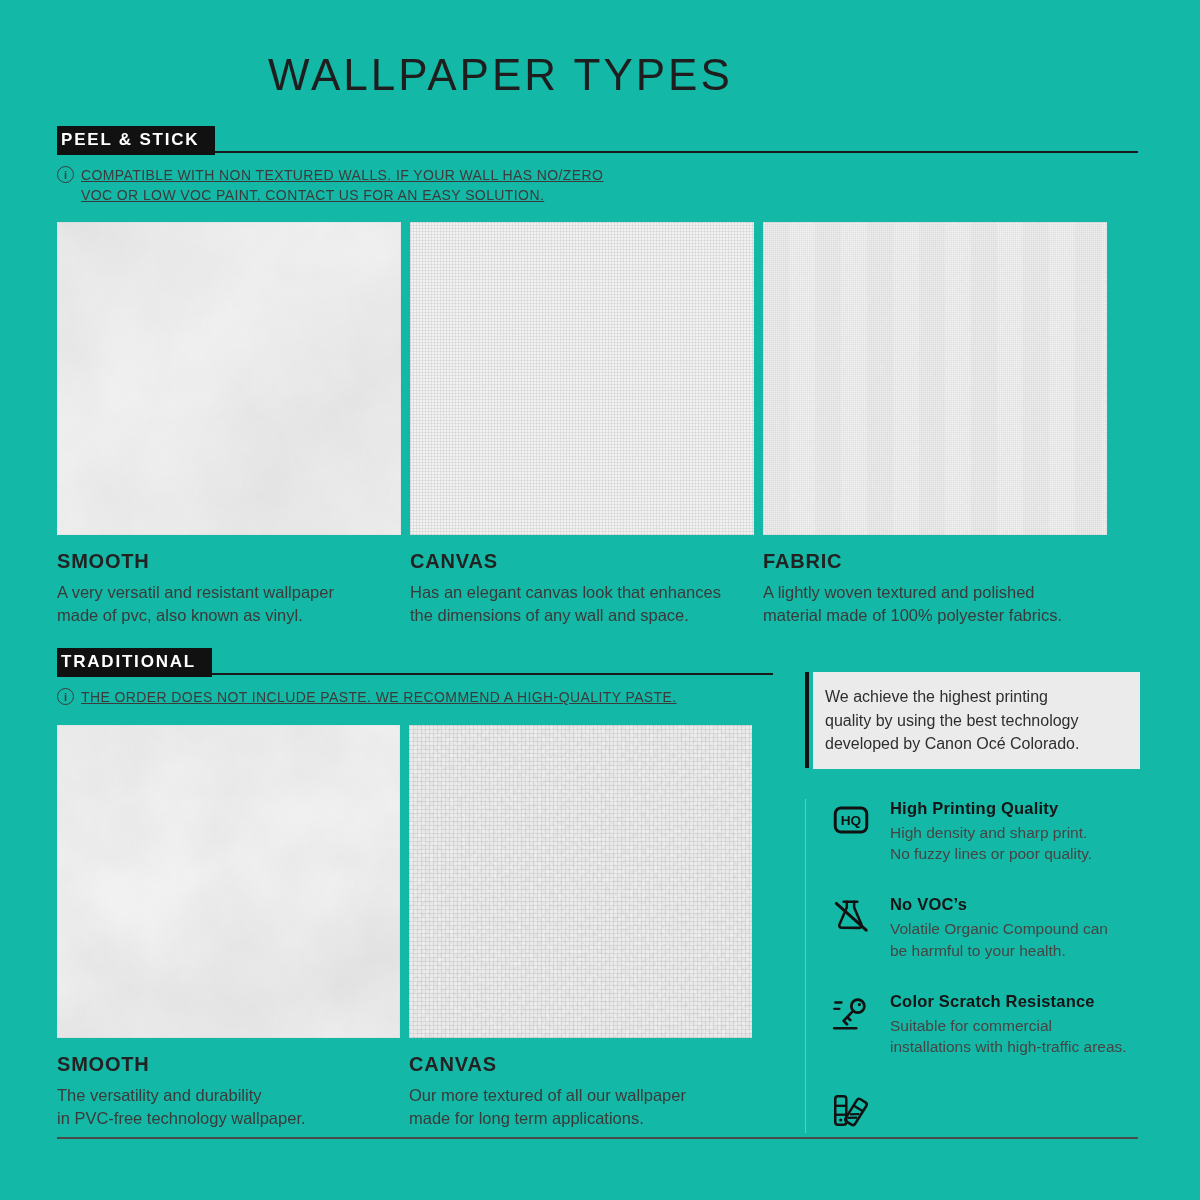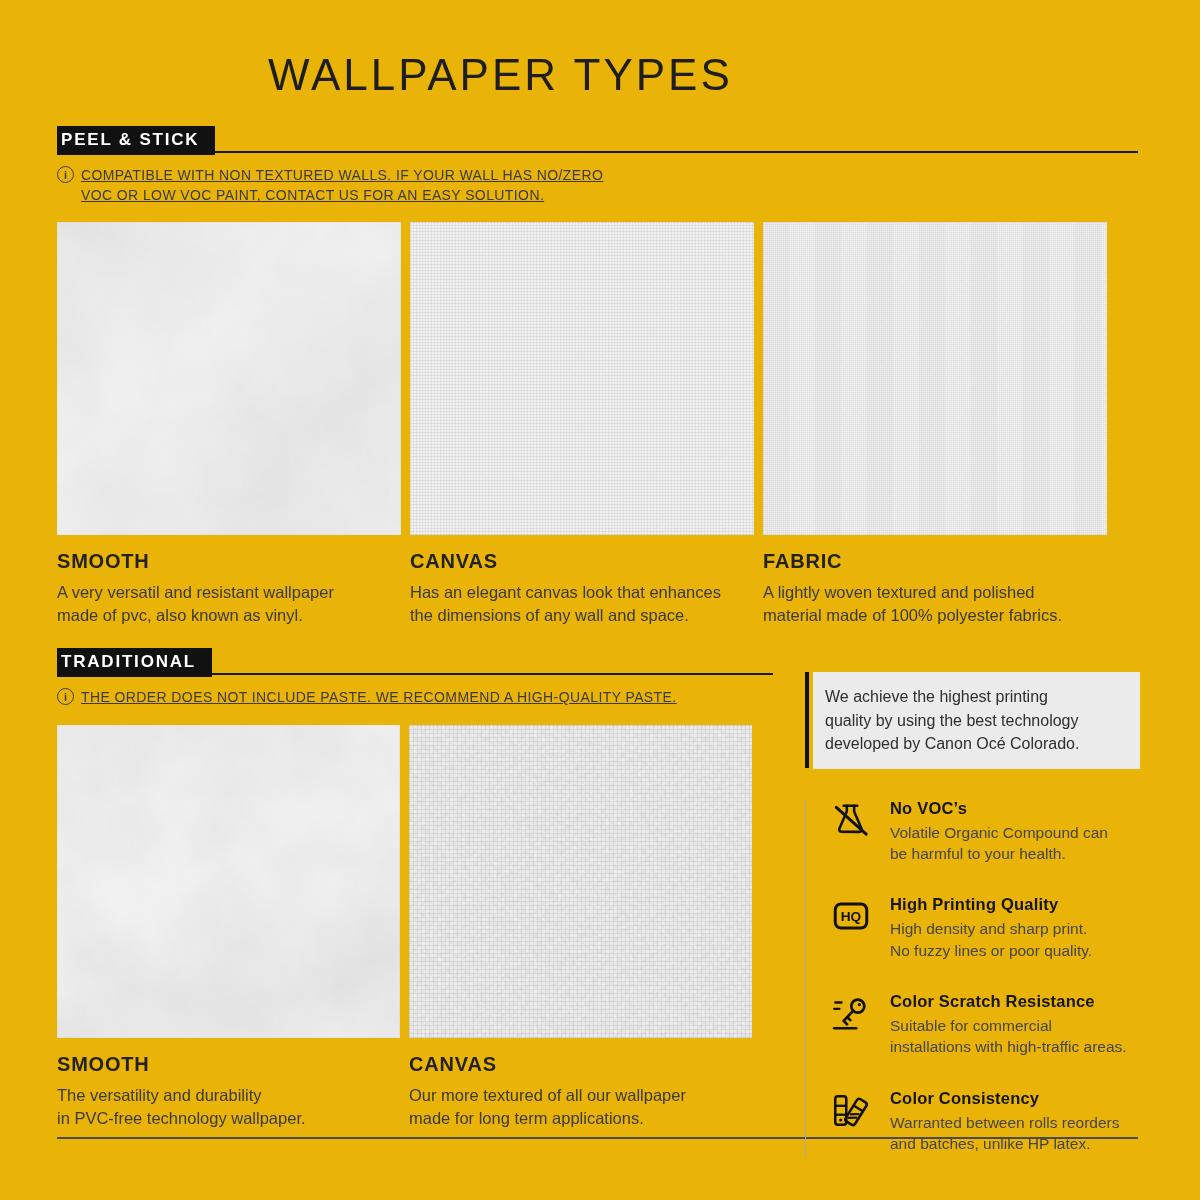--- a/index.html
+++ b/index.html
@@ -1,18 +1,18 @@
 <!DOCTYPE html>
 <html><head>
 <meta charset="utf-8">
 <style>
   * { margin:0; padding:0; box-sizing:border-box; }
   html,body { background:#ffffff; }
   body { font-family:"Liberation Sans", sans-serif; color:#1c1c1c; }
-  #canvas { position:relative; width:1200px; height:1200px; background:#eab308; overflow:hidden; }
+  #canvas { position:relative; width:1200px; height:1200px; background:#14b8a6; overflow:hidden; }
 
   
   .page-title {
     position:absolute; top:50px; left:268px;
     font-size:44px; font-weight:500; letter-spacing:3px; color:#1e1e1e;
     white-space:nowrap;
   }
 
   
   .section-header { position:absolute; left:57px; }
@@ -223,40 +223,40 @@
       <div class="quote-bar"></div>
       <div class="quote-bg">We achieve the highest printing
 quality by using the best technology
 developed by Canon Océ Colorado.</div>
     </div>
 
     <div class="features">
 
       <div class="feature">
         <svg class="feature-icon" viewBox="0 0 40 40" fill="none">
+          <rect x="5" y="8.5" width="30" height="23" rx="5.5" stroke="#111" stroke-width="2.8"></rect>
+          <text x="20" y="25" text-anchor="middle" font-family="Liberation Sans, sans-serif" font-size="13" font-weight="bold" fill="#111">HQ</text>
+        </svg>
+        <div>
+          <div class="feature-title">High Printing Quality</div>
+          <p class="feature-desc">High density and sharp print.
+No fuzzy lines or poor quality.</p>
+        </div>
+      </div>
+
+      <div class="feature">
+        <svg class="feature-icon" viewBox="0 0 40 40" fill="none">
           <path d="M13 6.5 H26" stroke="#111" stroke-width="2.4" stroke-linecap="round"></path>
           <path d="M16 6.5 V12 L9 28.2 a2.2 2.2 0 0 0 2 3.1 H28 a2.2 2.2 0 0 0 2 -3.1 L23 12 V6.5" stroke="#111" stroke-width="2.4" stroke-linejoin="round" stroke-linecap="round"></path>
           <path d="M6 8 L34.5 33.5" stroke="#111" stroke-width="2.8" stroke-linecap="round"></path>
         </svg>
         <div>
           <div class="feature-title">No VOC’s</div>
           <p class="feature-desc">Volatile Organic Compound can
 be harmful to your health.</p>
-        </div>
-      </div>
-
-      <div class="feature">
-        <svg class="feature-icon" viewBox="0 0 40 40" fill="none">
-          <rect x="5" y="8.5" width="30" height="23" rx="5.5" stroke="#111" stroke-width="2.8"></rect>
-          <text x="20" y="25" text-anchor="middle" font-family="Liberation Sans, sans-serif" font-size="13" font-weight="bold" fill="#111">HQ</text>
-        </svg>
-        <div>
-          <div class="feature-title">High Printing Quality</div>
-          <p class="feature-desc">High density and sharp print.
-No fuzzy lines or poor quality.</p>
         </div>
       </div>
 
       <div class="feature">
         <svg class="feature-icon" viewBox="0 0 40 40" fill="none">
           <path d="M5 10 H11" stroke="#111" stroke-width="2.2" stroke-linecap="round"></path>
           <path d="M4 16 H9" stroke="#111" stroke-width="2.2" stroke-linecap="round"></path>
           <path d="M4 34.5 H25" stroke="#111" stroke-width="2.4" stroke-linecap="round"></path>
           <circle cx="26.5" cy="13.5" r="6.2" stroke="#111" stroke-width="2.6"></circle>
           <circle cx="28" cy="12" r="1.5" fill="#111"></circle>
@@ -276,23 +276,18 @@
           <path d="M5 16 H15.5" stroke="#111" stroke-width="2.2"></path>
           <path d="M5 24.5 H15.5" stroke="#111" stroke-width="2.2"></path>
           <circle cx="10.2" cy="29.5" r="1.5" fill="#111"></circle>
           <g transform="rotate(32 25 22)">
             <rect x="19.5" y="9.5" width="10.5" height="25" rx="2.5" stroke="#111" stroke-width="2.4"></rect>
             <path d="M19.5 18 H30" stroke="#111" stroke-width="2.2"></path>
             <path d="M21 27 l7.5 -5" stroke="#111" stroke-width="2"></path>
             <path d="M21 31 l7.5 -5" stroke="#111" stroke-width="2"></path>
           </g>
         </svg>
-        <div>
-          <div class="feature-title">Color Consistency</div>
-          <p class="feature-desc">Warranted between rolls reorders
-and batches, unlike HP latex.</p>
-        </div>
       </div>
 
     </div>
   </div>
 
 </div>
 
 </body></html>

